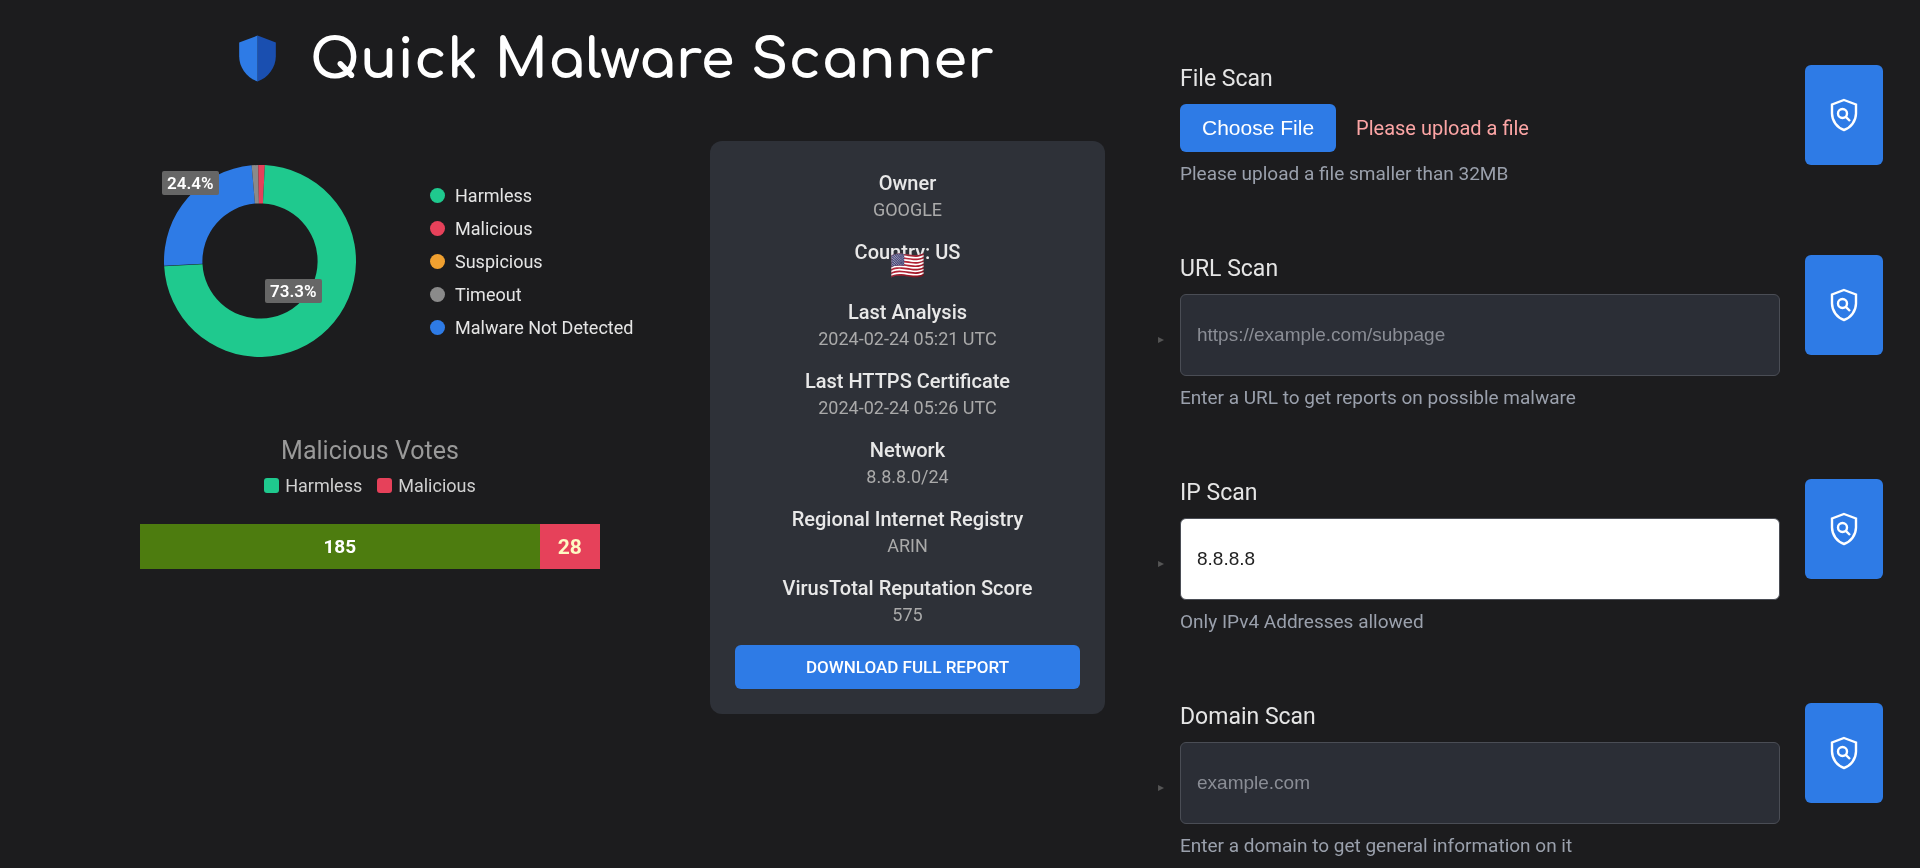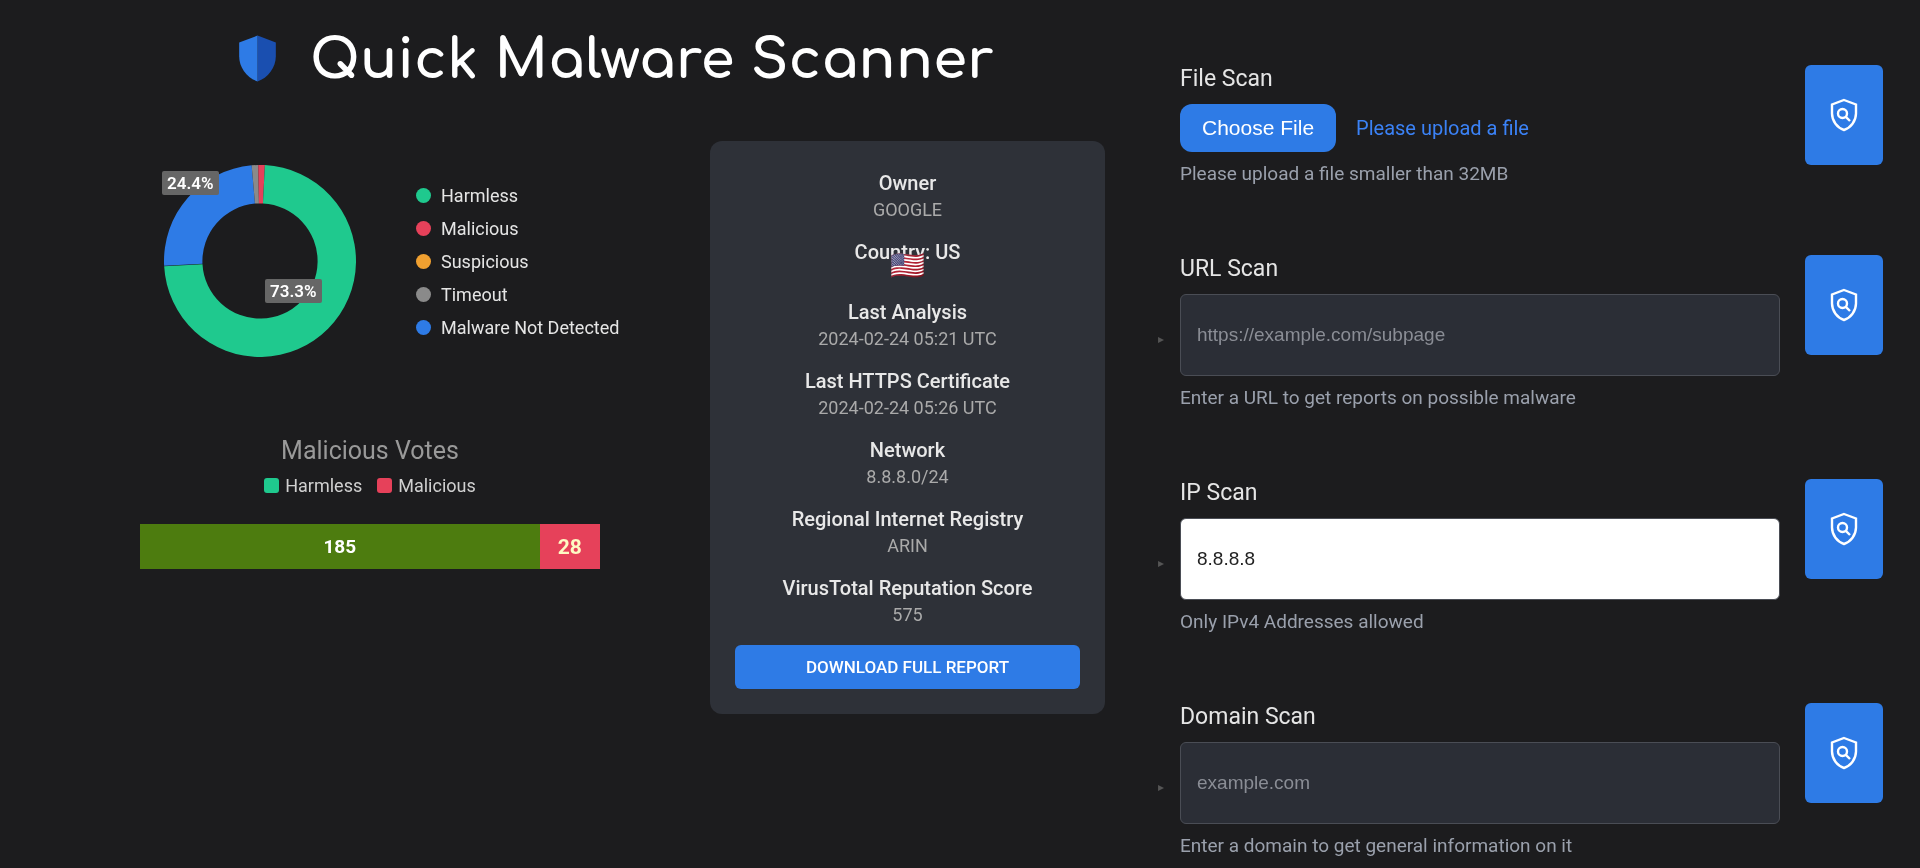--- a/index.html
+++ b/index.html
@@ -41,21 +41,21 @@
   .mid-row {
     display: flex;
     flex-direction: row;
   }
   .chart-area {
     width: 540px;
   }
   .chart-row {
     display: flex;
     align-items: center;
-    gap: 36px;
+    gap: 50px;
     margin-left: 0;
   }
   .donut-wrap {
     position: relative;
     width: 240px;
     height: 240px;
   }
   .donut-label {
     position: absolute;
     background: #666;
@@ -104,25 +104,25 @@
   .scan-block { margin-bottom: 70px; position: relative; }
   .scan-label { font-size: 23px; color: #e5e5e5; margin-bottom: 12px; }
   .scan-row { display: flex; align-items: flex-start; gap: 25px; margin-top: 40px; }
   .scan-left { width: 600px; }
   .file-line { display: flex; align-items: center; gap: 20px; }
   .choose-btn {
     background: #2e7be6;
     color: #fff;
     font-size: 21px;
     padding: 12px 22px;
-    border-radius: 12px;
+    border-radius: 6px;
     border: none;
     cursor: pointer;
   }
-  .file-status { font-size: 20px; color: #3b82f6; }
+  .file-status { font-size: 20px; color: #fca5a5; }
   .helper { font-size: 19px; color: #9aa0ac; margin-top: 10px; }
   .text-input {
     width: 600px;
     padding: 29px 16px;
     font-size: 19px;
     border: 1px solid #4a4d55;
     border-radius: 6px;
     background: #2b2e36;
     color: #ccc;
   }

